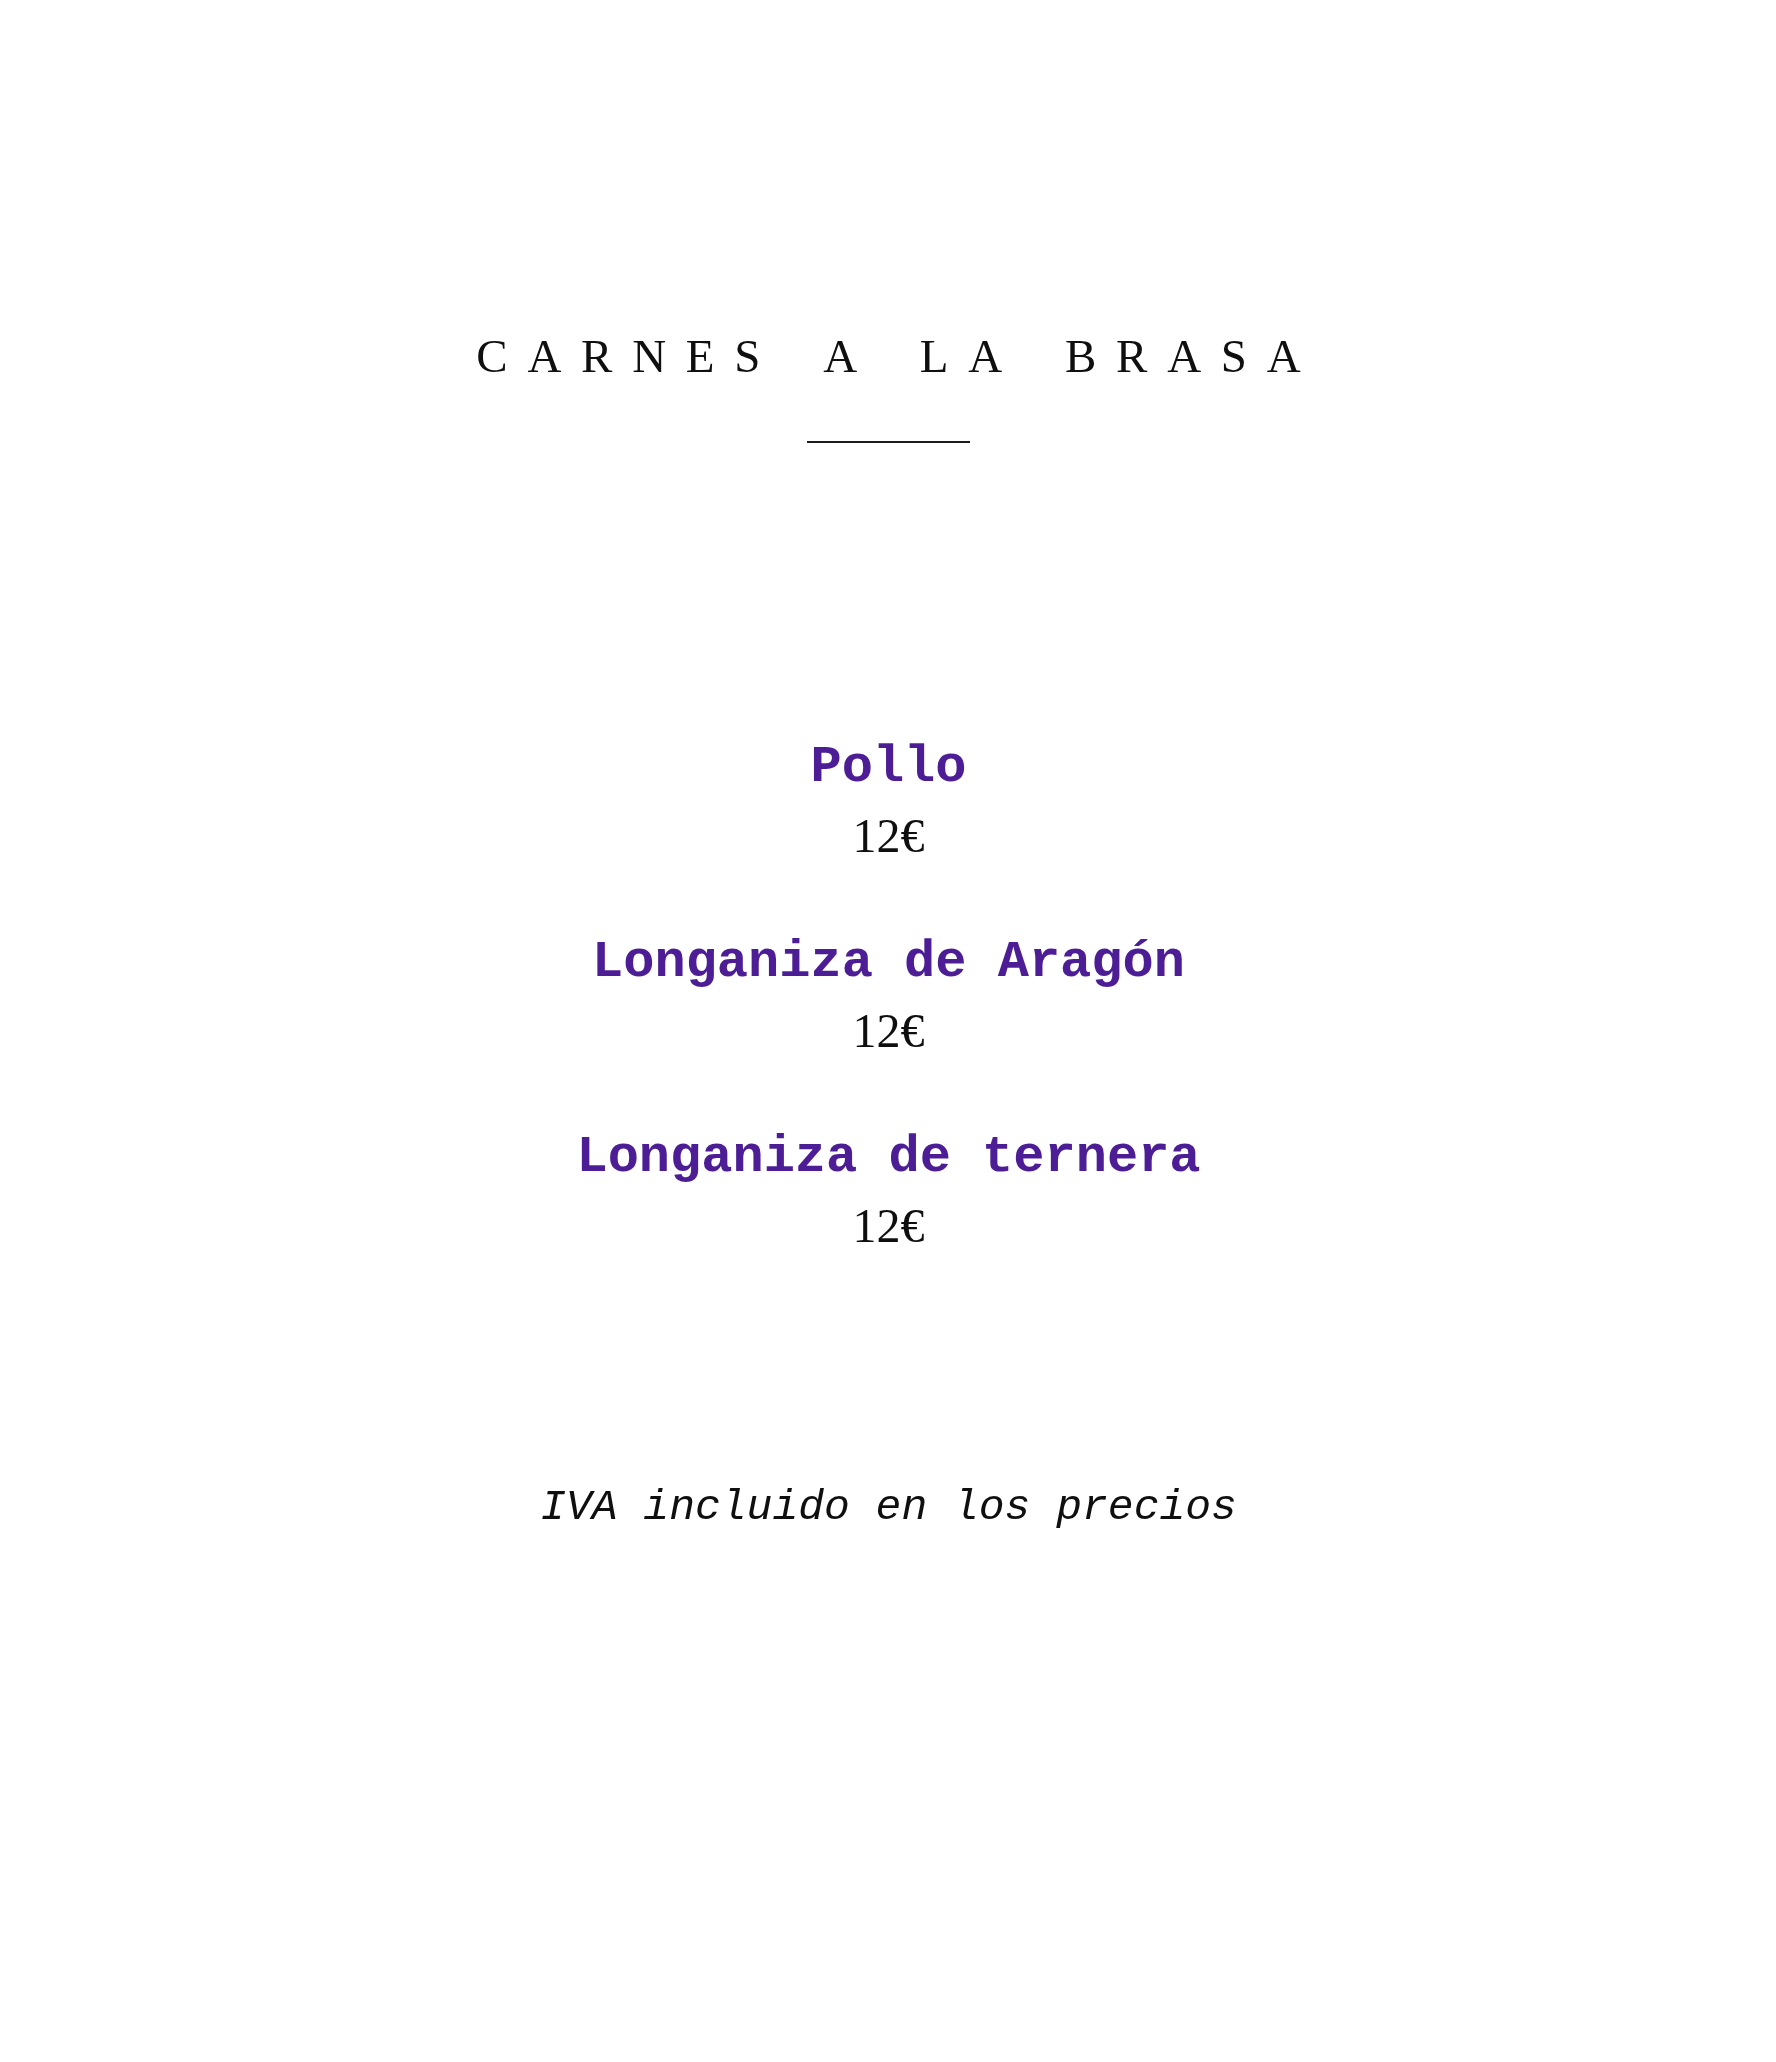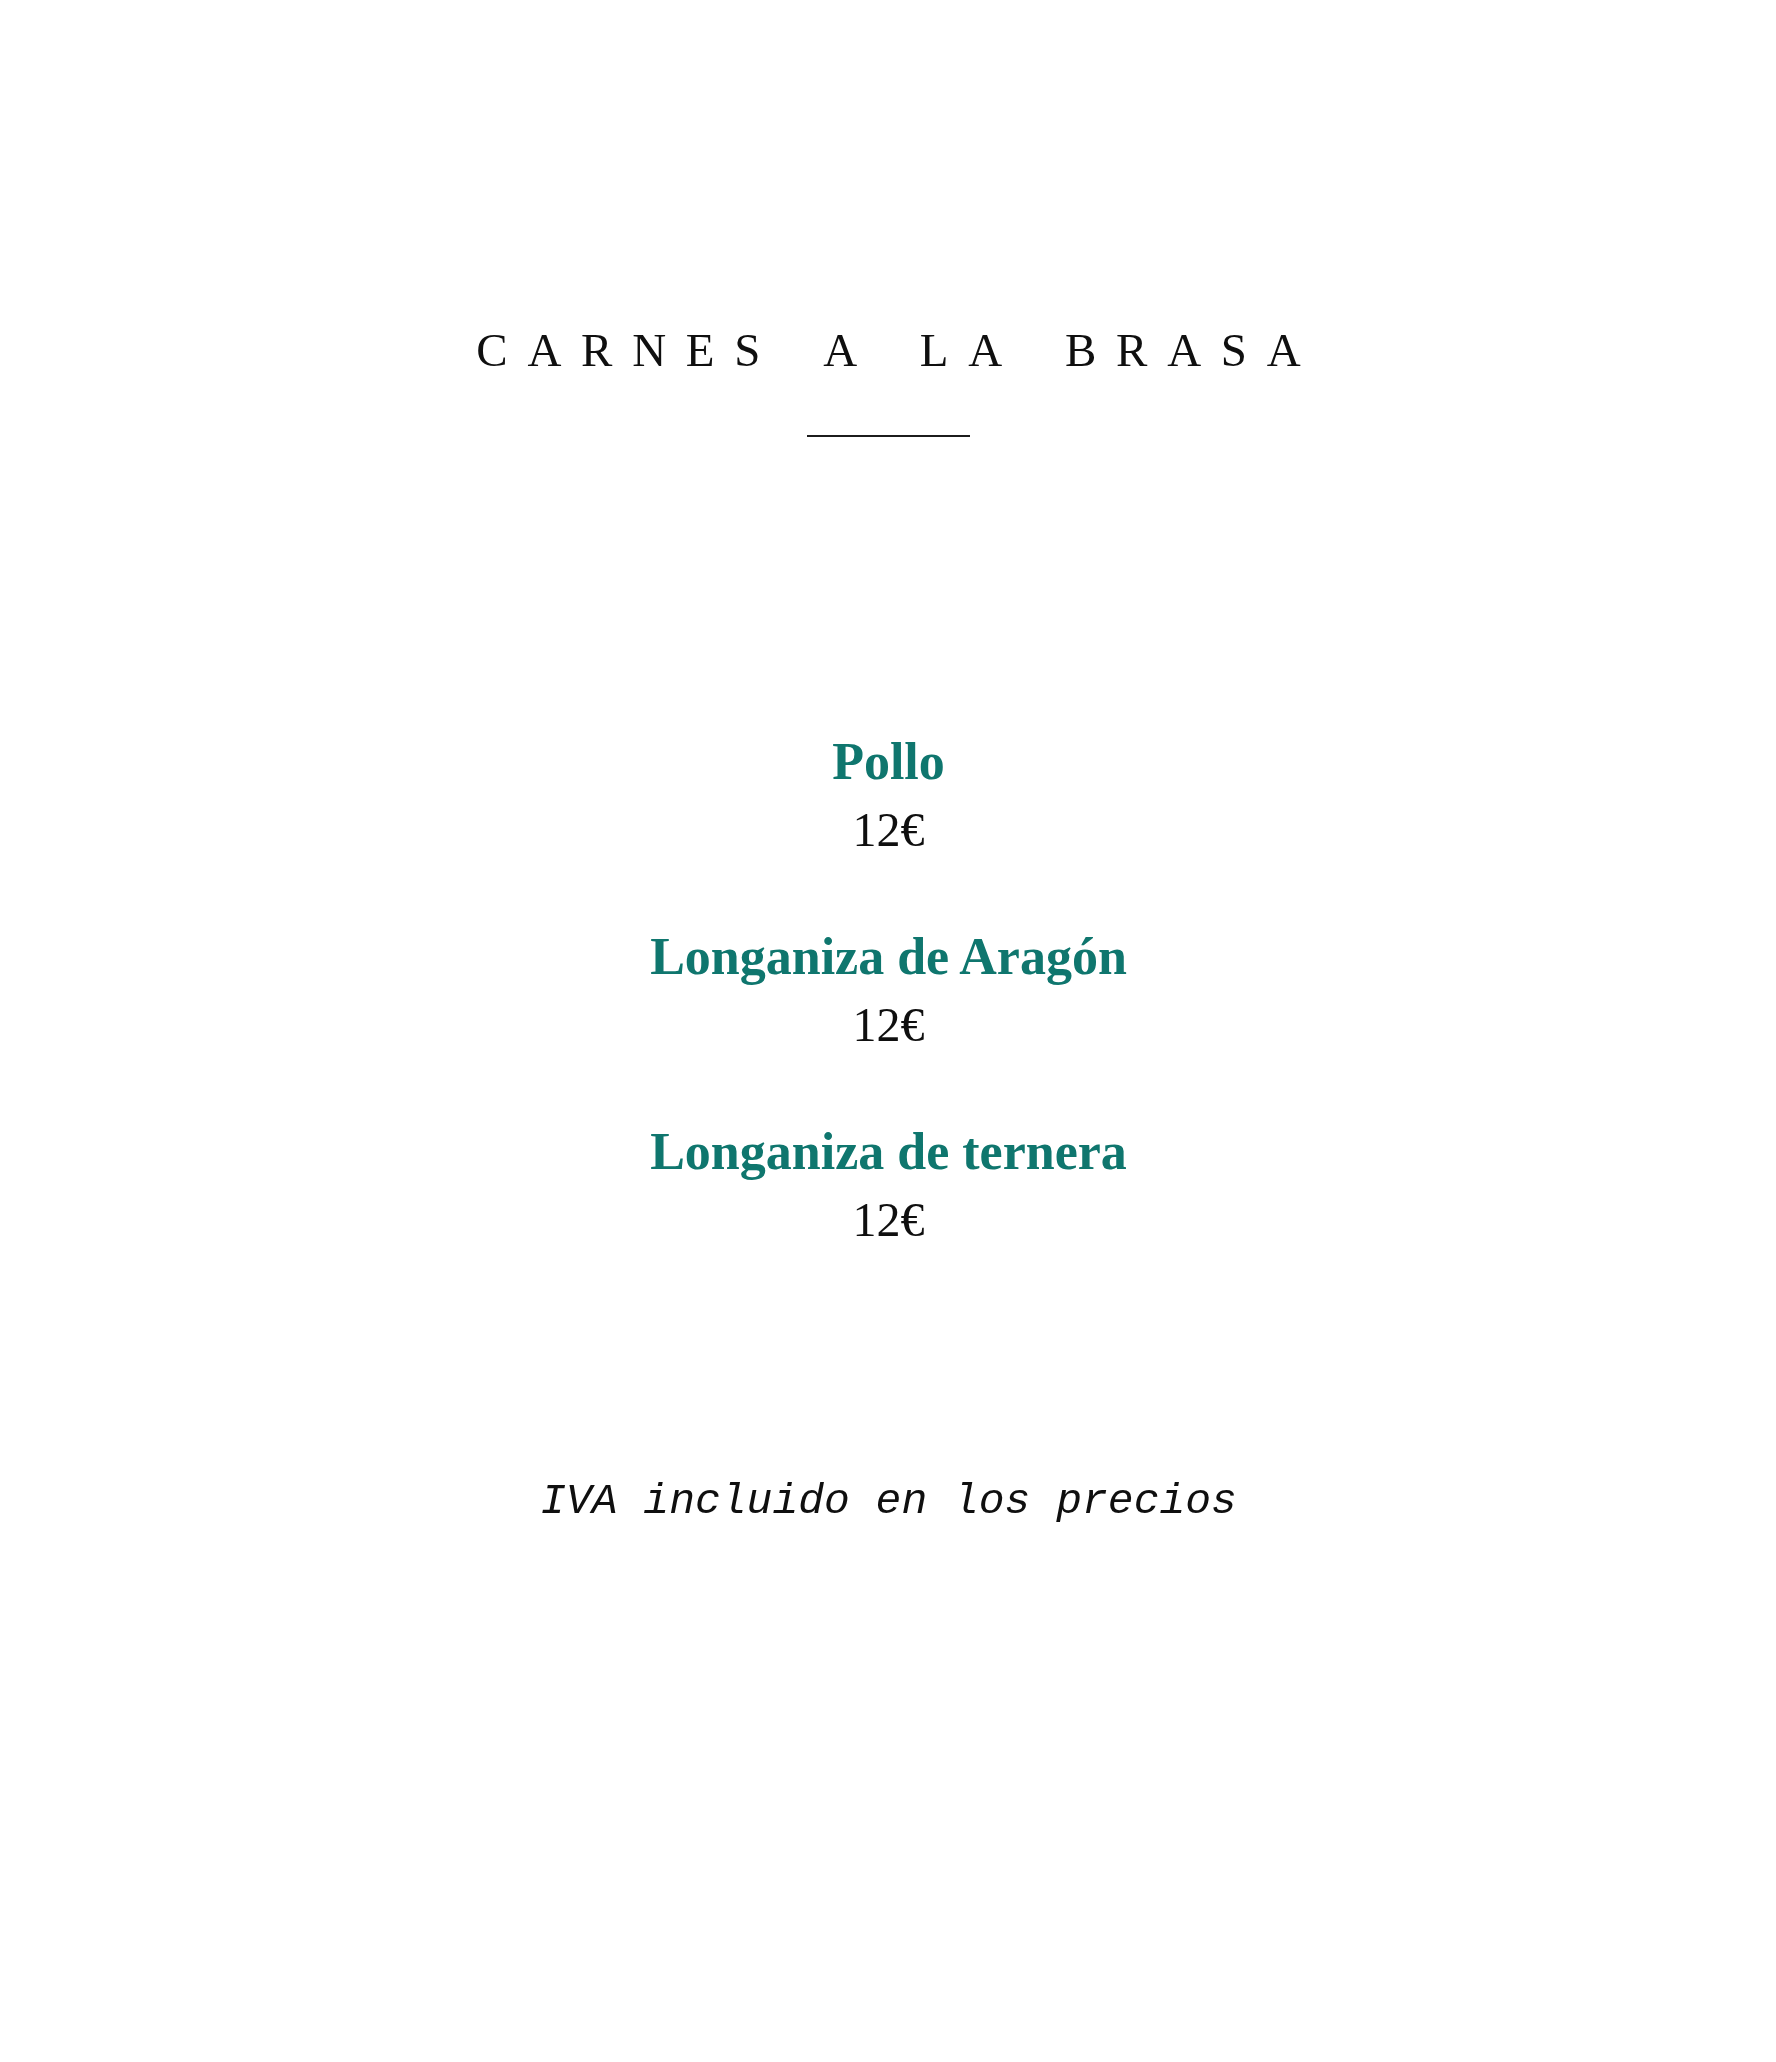--- a/index.html
+++ b/index.html
@@ -15,21 +15,21 @@
     color: #121212;
     -webkit-font-smoothing: antialiased;
   }
   .page {
     position: relative;
     width: 1777px;
     height: 2063px;
     text-align: center;
   }
   .section-title {
-    margin: 0;
+    margin: 6px;
     padding-top: 322px;
     font-size: 47px;
     font-weight: 400;
     line-height: 56px;
     letter-spacing: 0.42em;
     text-indent: 0.42em; 
     word-spacing: 0.30em;
     color: #0f0f0f;
   }
   .divider {
@@ -42,21 +42,22 @@
   .items {
     margin-top: 295px;
   }
   .item + .item {
     margin-top: 69px;
   }
   .item-name {
     font-size: 52px;
     font-weight: 700;
     line-height: 60px;
-    color: #0f766e;
+    color: #4c1d95;
+    font-family: Liberation Mono, monospace;
   }
   .item-price {
     font-size: 48px;
     font-weight: 400;
     line-height: 56px;
     margin-top: 10px;
     color: #0f0f0f;
   }
   .footer-notes {
     margin-top: 230px;

